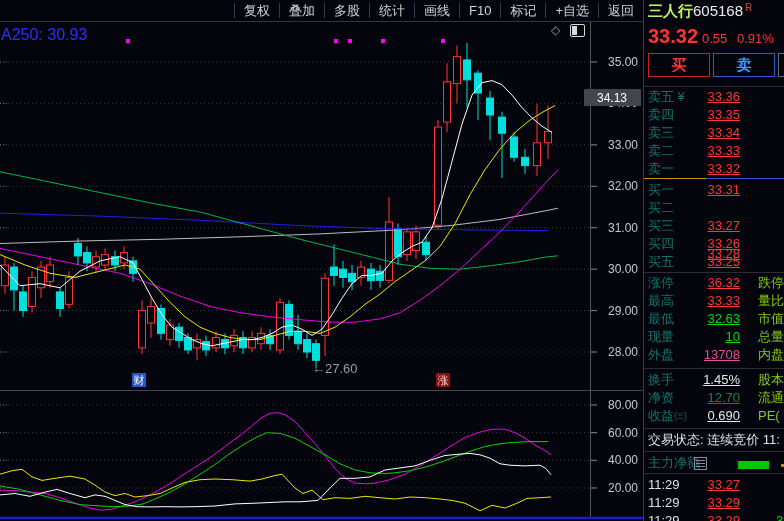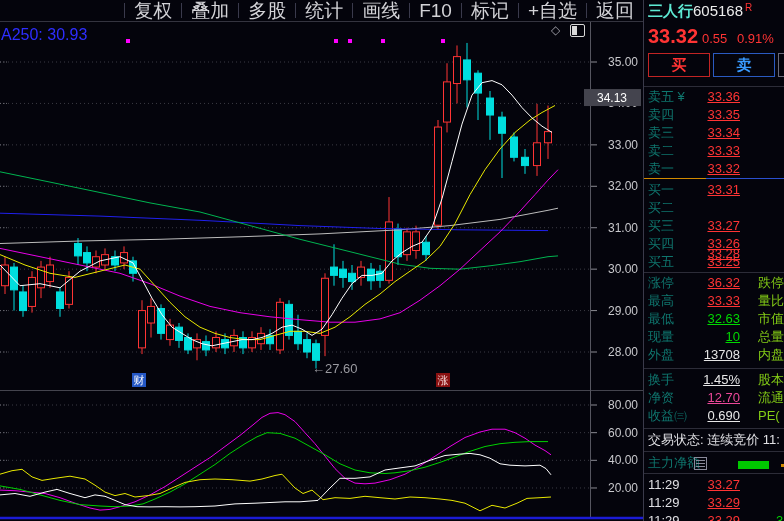--- a/index.html
+++ b/index.html
@@ -1,41 +1,41 @@
 <!DOCTYPE html>
 <html><head>
 <meta charset="utf-8">
 <style>
   html,body{margin:0;padding:0;background:#000;}
   .screen{position:relative;width:784px;height:521px;background:#04040c;overflow:hidden;
           font-family:"Liberation Sans","DejaVu Sans",sans-serif;color:#c8c8cc;}
   
   .toolbar{position:absolute;top:0;left:0;width:643px;height:21px;display:flex;justify-content:flex-end;align-items:center;}
-  .tb-item{font-size:19px;color:#d2d2d6;padding:0 9px;height:15px;line-height:15px;border-left:1px solid #3a3a4c;cursor:default;white-space:nowrap;}
+  .tb-item{font-size:13px;color:#d2d2d6;padding:0 9px;height:15px;line-height:15px;border-left:1px solid #3a3a4c;cursor:default;white-space:nowrap;}
   .hline-top{position:absolute;top:21px;left:0;width:784px;height:1px;background:#34343f;}
   
   .ma-label{position:absolute;left:1px;top:26px;font-size:16px;color:#2e2eff;z-index:5;}
   .diamond-icon{position:absolute;left:551px;top:23px;font-size:12px;color:#9a9aa2;z-index:5;}
   .layout-icon{position:absolute;left:570px;top:24px;width:13px;height:11px;border:1px solid #d8d8d8;border-radius:2px;z-index:5;}
   .layout-icon i{display:block;width:5px;height:9px;margin:1px;background:#d8d8d8;}
   .badge{position:absolute;width:14px;height:14px;font-size:11px;line-height:14px;text-align:center;z-index:6;}
   .badge-cai{left:132px;top:373px;background:#2457c5;color:#fff;}
   .badge-zhang{left:436px;top:373px;background:#8a1111;color:#f0d0d0;}
   svg{position:absolute;left:0;display:block;}
   #main-chart{top:22px;}
   #sub-chart{top:390px;}
   
   .right-panel{position:absolute;left:643px;top:0;width:141px;height:521px;border-left:1px solid #3a3a4a;overflow:hidden;background:#04040c;}
   .prow{position:absolute;left:0;width:220px;height:18px;font-size:13px;line-height:18px;white-space:nowrap;}
   .prow .lbl{position:absolute;left:4px;color:#0f766e;}
   .prow .val{position:absolute;width:80px;right:124px;text-align:right;text-decoration:underline;}
   .prow .l2{position:absolute;left:114px;color:#84cc16;}
   .pdiv{position:absolute;left:0;width:141px;height:1px;background:#2c2c38;}
   .title-row{position:absolute;top:2px;left:4px;font-size:15px;white-space:nowrap;}
-  .stock-name{color:#5eead4;font-weight:bold;text-align:center;}
+  .stock-name{color:#bef264;font-weight:bold;text-align:center;}
   .stock-code{color:#ececec;}
   .stock-flag{color:#ff3434;font-size:10px;vertical-align:top;margin-left:2px;}
   .price-row{position:absolute;top:25px;left:0;height:26px;}
   .last-price{position:absolute;left:4px;top:0;font-size:20px;font-weight:bold;color:#ff3434;}
   .chg{position:absolute;left:58px;top:6px;font-size:13px;color:#ff3434;}
   .chg-pct{position:absolute;left:93px;top:6px;font-size:13px;color:#ff3434;}
   .btn-row{position:absolute;top:53px;left:0;height:26px;}
   .tr-btn{position:absolute;top:0;width:60px;height:22px;line-height:22px;text-align:center;font-size:15px;font-weight:bold;background:transparent;cursor:pointer;}
   .split-div{position:absolute;top:178px;left:0;width:141px;height:1px;background:linear-gradient(to right,#d18a00 0 44%,#2a4fd0 44% 100%);}
   .flow-icon{position:absolute;left:50px;top:3px;width:11px;height:11px;border:1px solid #8a8a9a;}
@@ -393,32 +393,32 @@
           <span class="val" style="color: rgb(0, 216, 0);">32.63</span>
           <span class="l2">市值</span>
         </div>
         <div class="prow" style="top: 328px;">
           <span class="lbl">现量</span>
           <span class="val" style="color: rgb(0, 216, 0);">10</span>
           <span class="l2">总量</span>
         </div>
         <div class="prow" style="top: 346px;">
           <span class="lbl">外盘</span>
-          <span class="val" style="color: #e5e5e5;">13708</span>
+          <span class="val" style="color: #ec4899;">13708</span>
           <span class="l2">内盘</span>
         </div>
         <div class="pdiv" style="top: 368px;"></div>
         <div class="prow" style="top: 371px;">
           <span class="lbl">换手</span>
           <span class="val" style="color: rgb(232, 232, 232);">1.45%</span>
           <span class="l2">股本</span>
         </div>
         <div class="prow" style="top: 389px;">
           <span class="lbl">净资</span>
-          <span class="val" style="color: #ec4899;">12.70</span>
+          <span class="val" style="color: #15803d;">12.70</span>
           <span class="l2">流通</span>
         </div>
         <div class="prow" style="top: 407px;">
           <span class="lbl">收益㈢</span>
           <span class="val" style="color: rgb(232, 232, 232);">0.690</span>
           <span class="l2">PE(</span>
         </div>
         <div class="pdiv" style="top: 428px;"></div>
         <div class="prow" style="top: 431px;">
           <span class="lbl" style="color: rgb(224, 224, 228);">交易状态: 连续竞价 11:</span>

